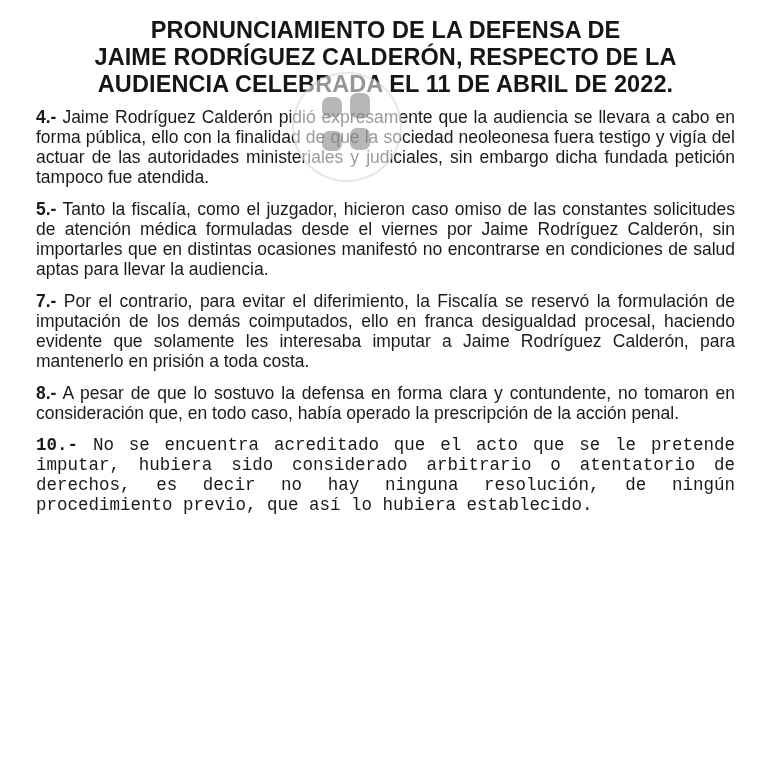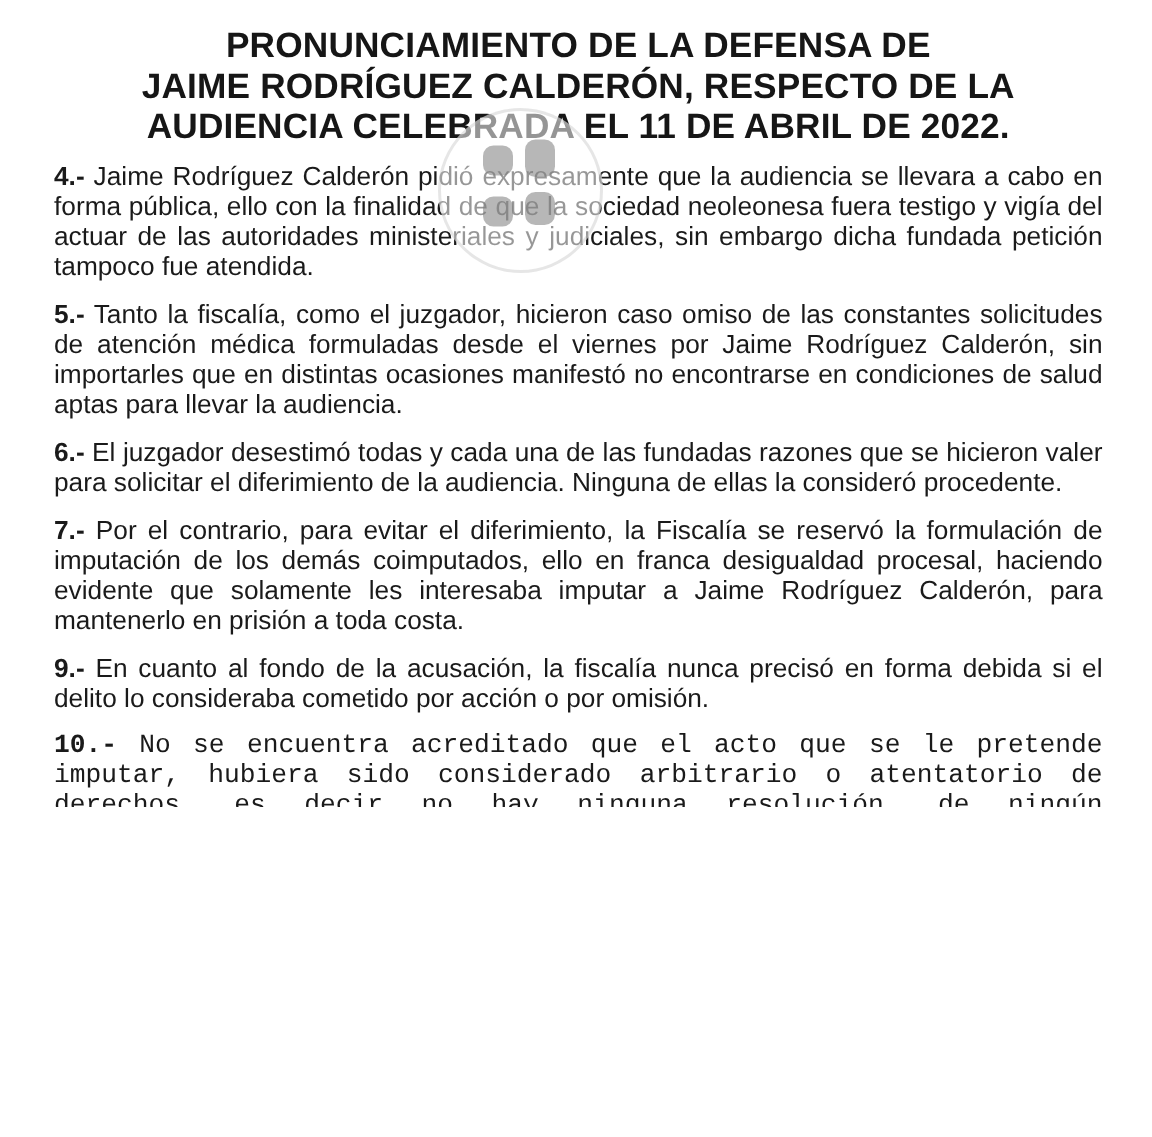--- a/index.html
+++ b/index.html
@@ -87,26 +87,25 @@
 JAIME RODRÍGUEZ CALDERÓN, RESPECTO DE LA
 AUDIENCIA CELEBRADA EL 11 DE ABRIL DE 2022.</h1>
 
 
 
 
     <p class="para"><span class="num">4.-</span> <span>Jaime Rodríguez Calderón pidió expresamente que la audiencia se llevara a cabo en forma pública, ello con la finalidad de que la sociedad neoleonesa fuera testigo y vigía del actuar de las autoridades ministeriales y judiciales, sin embargo dicha fundada petición tampoco fue atendida.</span></p>
 
     <p class="para"><span class="num">5.-</span> <span>Tanto la fiscalía, como el juzgador, hicieron caso omiso de las constantes solicitudes de atención médica formuladas desde el viernes por Jaime Rodríguez Calderón, sin importarles que en distintas ocasiones manifestó no encontrarse en condiciones de salud aptas para llevar la audiencia.</span></p>
 
-    <p class="para"><span class="num">6.-</span> <span>El juzgador desestimó todas y cada una de las fundadas razones que se hicieron valer para solicitar el diferimiento de la audiencia. Ninguna de ellas la consideró procedente.</span></p>
 
     <p class="para"><span class="num">7.-</span> <span>Por el contrario, para evitar el diferimiento, la Fiscalía se reservó la formulación de imputación de los demás coimputados, ello en franca desigualdad procesal, haciendo evidente que solamente les interesaba imputar a Jaime Rodríguez Calderón, para mantenerlo en prisión a toda costa.</span></p>
 
+    <p class="para"><span class="num">8.-</span> <span>A pesar de que lo sostuvo la defensa en forma clara y contundente, no tomaron en consideración que, en todo caso, había operado la prescripción de la acción penal.</span></p>
 
-    <p class="para"><span class="num">9.-</span> <span>En cuanto al fondo de la acusación, la fiscalía nunca precisó en forma debida si el delito lo consideraba cometido por acción o por omisión.</span></p>
 
     <p class="para"><span class="num">10.-</span> <span>No se encuentra acreditado que el acto que se le pretende imputar, hubiera sido considerado arbitrario o atentatorio de derechos, es decir no hay ninguna resolución, de ningún procedimiento previo, que así lo hubiera establecido.</span></p>
 
   </div>
 
   <div class="watermark">
     <div class="wm-circle"></div>
     <div class="wm-sq tl"></div>
     <div class="wm-sq tr"></div>
     <div class="wm-sq bl"></div>

